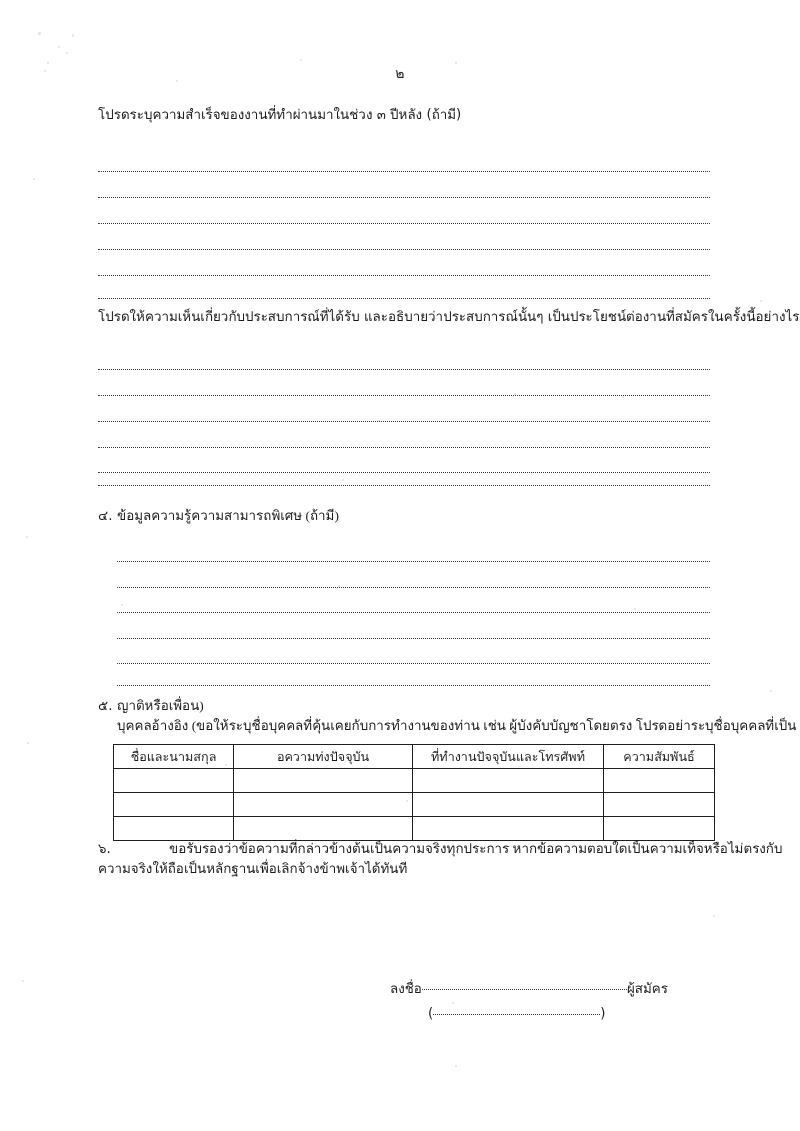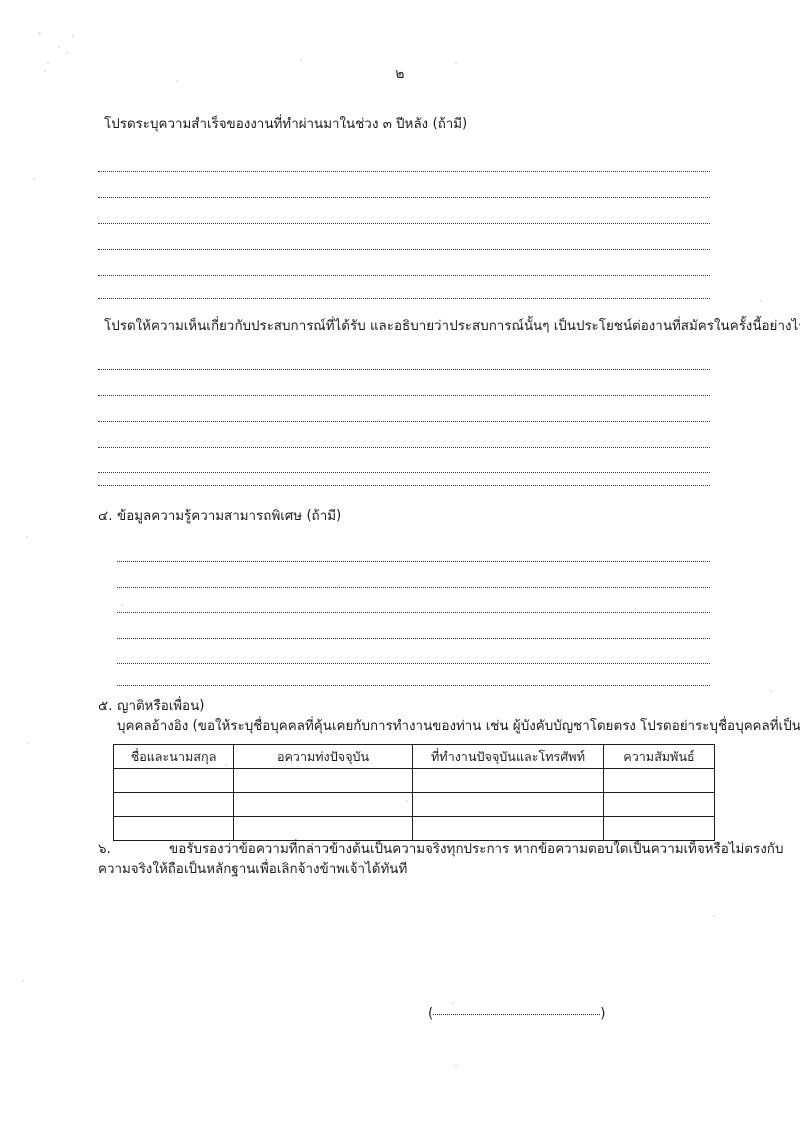--- a/index.html
+++ b/index.html
@@ -37,26 +37,25 @@
     width: 800px;
     text-align: center;
     font-size: 14px;
     color: #2a2a2a;
     letter-spacing: 0.5px;
   }
 
   
   .prompt {
     position: absolute;
-    left: 104px;
+    left: 98px;
     font-size: 13.4px;
     line-height: 1.5;
     color: #1c1c1c;
     white-space: nowrap;
-    margin-top: 9px;
   }
 
   
   .dotline {
     position: absolute;
     height: 1px;
     border-bottom: 1.6px dotted #3a3a3a;
   }
 
   
@@ -69,20 +68,21 @@
   .num-item .num {
     position: absolute;
     left: 0;
     top: 0;
     width: 19px;
     text-align: left;
   }
   .num-item .body {
     display: block;
     margin-left: 19px;
+    font-family: Liberation Serif, serif;
   }
   .num-item .body .ln {
     display: block;
     white-space: nowrap;
   }
   .num-item .body .ln.hang {
     margin-left: -19px;
   }
   .num-item .body .ln.indent-big {
     padding-left: 52px;
@@ -233,19 +233,22 @@
   </table>
 
   <div class="num-item" style="left:98px; top:839px;">
     <span class="num">๖.</span>
     <span class="body">
       <span class="ln indent-big">ขอรับรองว่าข้อความที่กล่าวข้างต้นเป็นความจริงทุกประการ หากข้อความตอบใดเป็นความเท็จหรือไม่ตรงกับ</span>
       <span class="ln hang">ความจริงให้ถือเป็นหลักฐานเพื่อเลิกจ้างข้าพเจ้าได้ทันที</span>
     </span>
   </div>
 
+  <div class="sig-line" style="left:390px; top:978px;">
+    <span>ลงชื่อ</span><span class="dots-inline" style="width:205px;"></span><span>ผู้สมัคร</span>
+  </div>
 
   <div class="sig-line" style="left:428px; top:1006px;">
     <span>(</span><span class="dots-inline" style="width:167px;"></span><span>)</span>
   </div>
 
 
 </div>
 
 </body></html>

